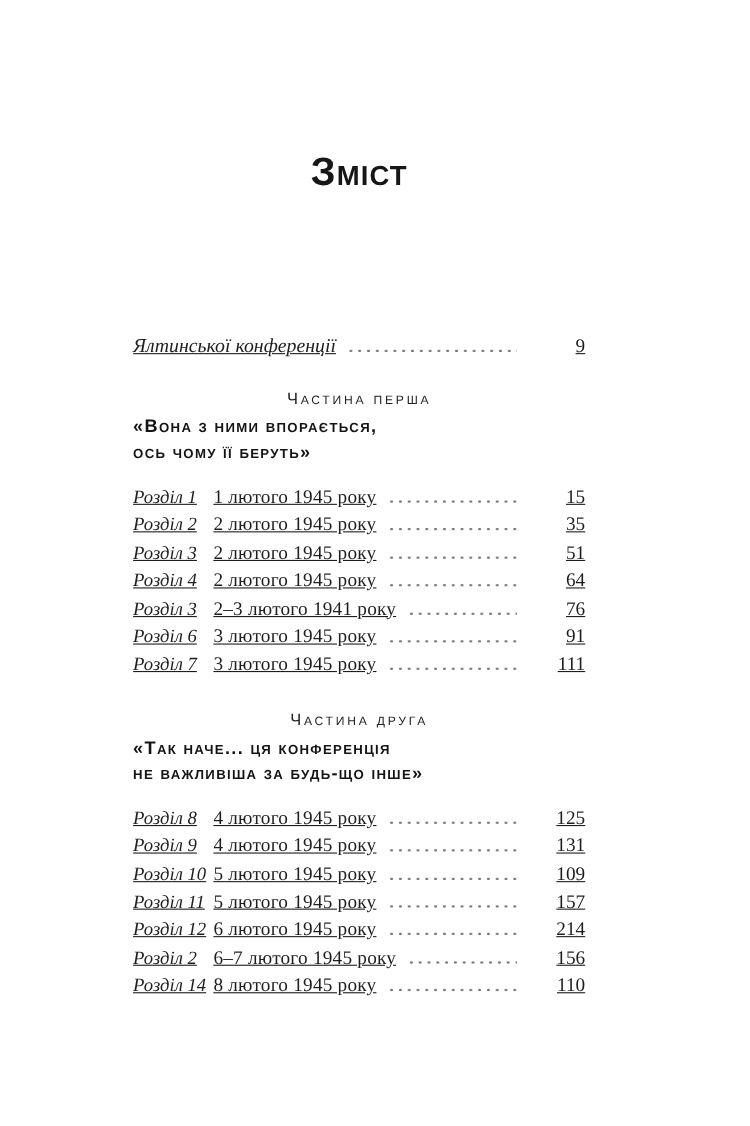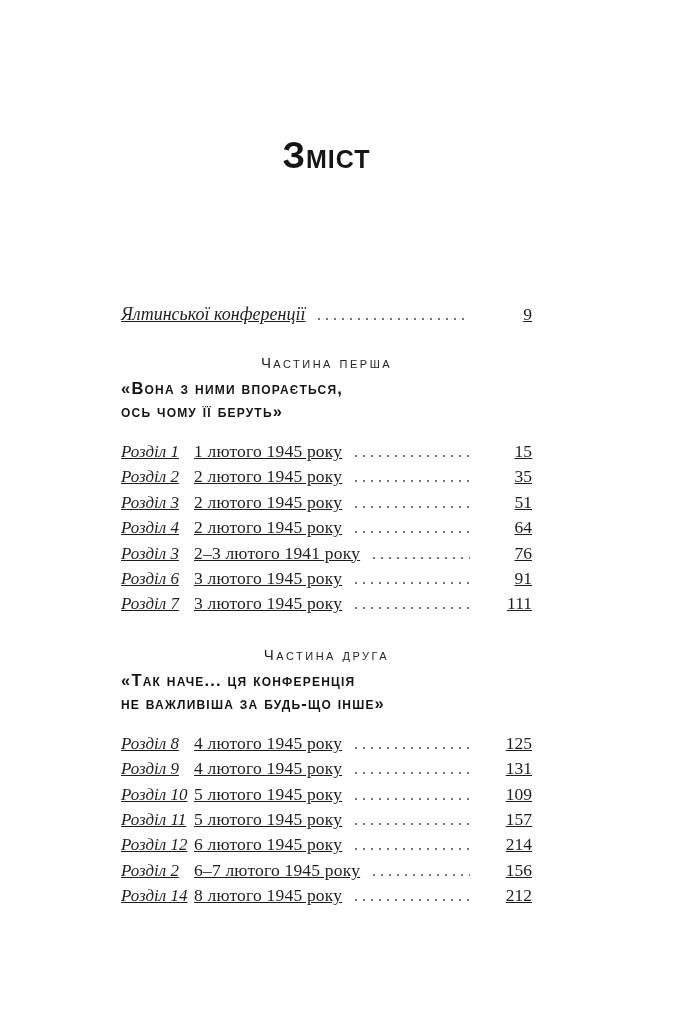--- a/index.html
+++ b/index.html
@@ -171,20 +171,20 @@
     <span class="ch-label">Розділ 2</span>
     <span class="ch-date">6–7 лютого 1945 року</span>
     <span class="leader"></span>
     <span class="pg">156</span>
   </div>
 
   <div class="row ch">
     <span class="ch-label">Розділ 14</span>
     <span class="ch-date">8 лютого 1945 року</span>
     <span class="leader"></span>
-    <span class="pg">212</span>
+    <span class="pg">110</span>
   </div>
 </div>
   </section>
 </div>
 
   </div>
 </div>
 
 </body></html>

